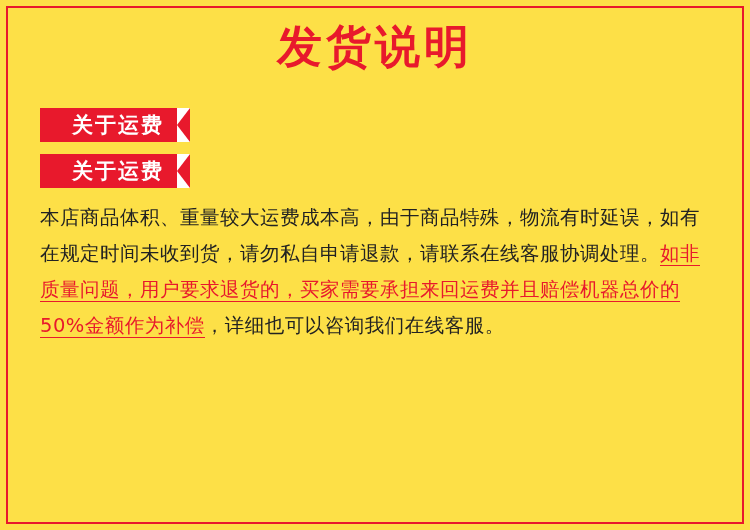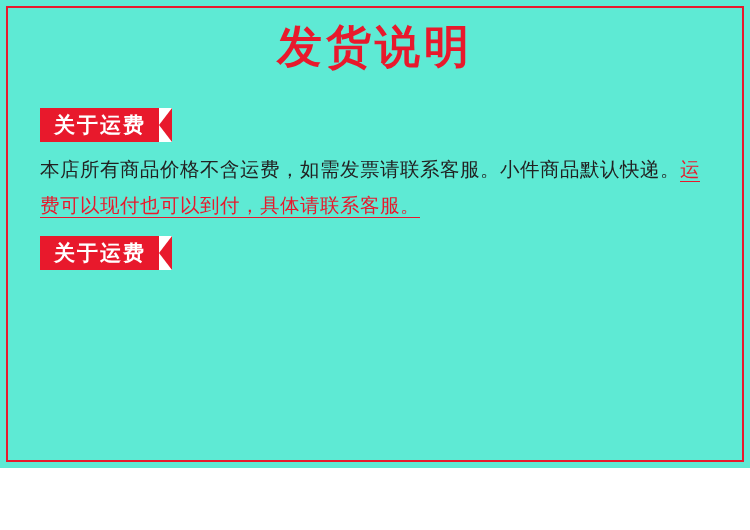--- a/index.html
+++ b/index.html
@@ -8,23 +8,23 @@
   }
   body {
     width: 750px;
     height: 530px;
     background: #ffffff;
     font-family: "Liberation Sans", sans-serif;
   }
   .page {
     position: relative;
     width: 750px;
-    height: 468px;
+    height: 530px;
     box-sizing: border-box;
-    background: #5eead4;
+    background: #fde047;
     overflow: hidden;
   }
   
   .frame {
     position: absolute;
     left: 6px;
     top: 6px;
     right: 6px;
     bottom: 6px;
     border: 2px solid #e8192c;
@@ -55,21 +55,21 @@
   
   .banner {
     display: inline-block;
     position: relative;
     background: #e8192c;
     color: #ffffff;
     font-size: 21px;
     font-weight: bold;
     line-height: 34px;
     height: 34px;
-    padding: 0 26px 0 14px;
+    padding: 0 26px 0 32px;
     letter-spacing: 2px;
     font-family: "DejaVu Sans", "Liberation Sans", sans-serif;
   }
   .banner::after {
     content: "";
     position: absolute;
     right: 0;
     top: 0;
     width: 0;
     height: 0;
@@ -98,21 +98,21 @@
 
 <div class="page">
   <div class="frame"></div>
 
   <div class="title">发货说明</div>
 
   <div class="content">
 
     <div class="section section-shipping">
       <div class="banner">关于运费</div>
-      <p class="para"><span>本店所有商品价格不含运费，如需发票请联系客服。小件商品默认快递。</span><span class="hl">运费可以现付也可以到付，具体请联系客服。</span></p>
     </div>
 
     <div class="section section-return">
       <div class="banner">关于运费</div>
+      <p class="para"><span>本店商品体积、重量较大运费成本高，由于商品特殊，物流有时延误，如有在规定时间未收到货，请勿私自申请退款，请联系在线客服协调处理。</span><span class="hl">如非质量问题，用户要求退货的，买家需要承担来回运费并且赔偿机器总价的50%金额作为补偿</span><span>，详细也可以咨询我们在线客服。</span></p>
     </div>
 
   </div>
 </div>
 
 </body></html>

